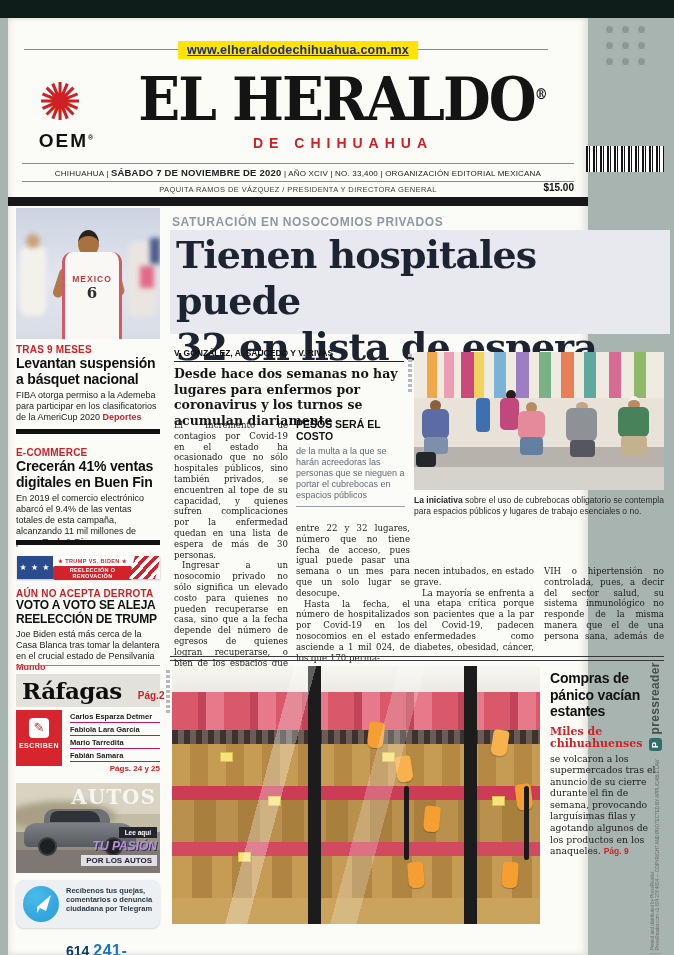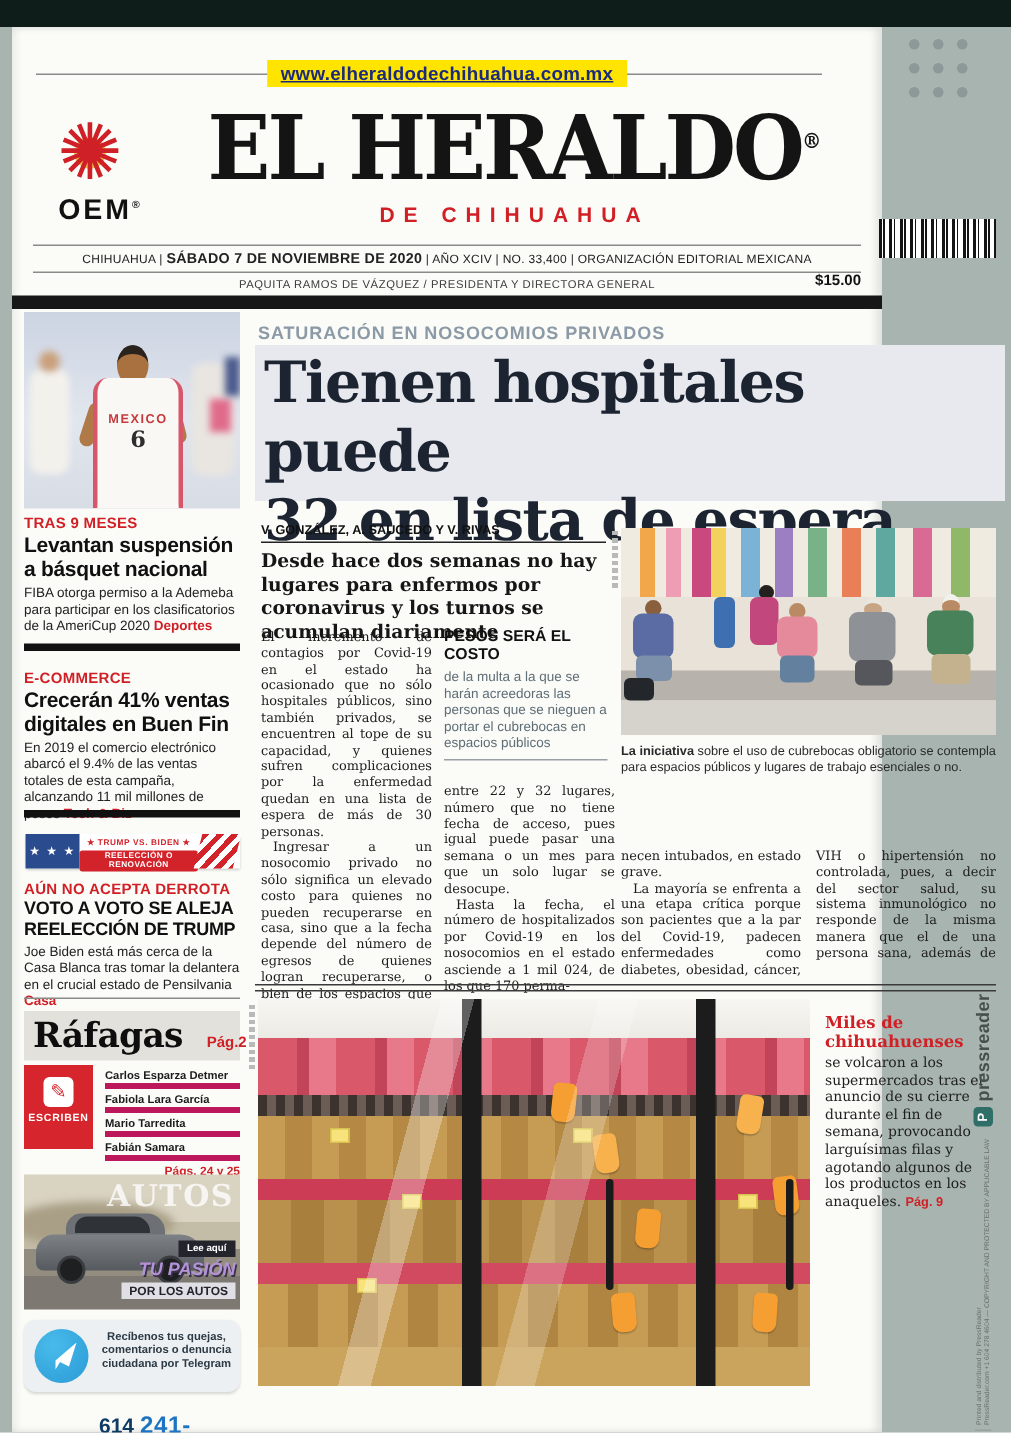--- a/index.html
+++ b/index.html
@@ -59,21 +59,21 @@
   #flag-l2{display:inline-block;background:#d2232a;color:#fff;font-weight:bold;font-size:5.5px;
            padding:1px 3px;border-radius:2px;margin-top:1px;letter-spacing:.3px;}
   #flag-stripes{width:26px;background:repeating-linear-gradient(125deg,#d2232a 0 4px,#fff 4px 8px);
                 transform:skewX(-14deg);margin-right:2px;}
   #rafagas-row{background:#e3e1dc;padding:3px 6px;display:flex;align-items:baseline;justify-content:space-between;}
   #rafagas-title{font-family:"DejaVu Serif",serif;font-weight:bold;font-size:23px;color:#0e0e0e;letter-spacing:-.5px;}
   #escriben-box{width:46px;height:56px;background:#d6252c;text-align:center;}
   #escriben-icon{width:20px;height:20px;background:#fff;border-radius:4px;margin:8px auto 4px;
                  color:#d6252c;font-size:13px;line-height:20px;}
   #escriben-label{color:#fff;font-weight:bold;font-size:7px;letter-spacing:.5px;}
-  .name{font-size:7.5px;font-weight:bold;color:#1c1c1c;border-bottom:4px solid #be185d;padding:2px 0 1px;}
+  .name{font-size:7.5px;font-weight:bold;color:#1c1c1c;border-bottom:1px solid #be185d;padding:2px 0 1px;}
   
   .scene{overflow:hidden;}
   #bb-photo{background:linear-gradient(180deg,#ccd4e2,#e2e6ee 55%,#d7dce5);}
   .blur{filter:blur(2.5px);}
   #jersey-name{color:#c43a3f;font-weight:bold;font-size:8.5px;letter-spacing:1px;text-align:center;}
   #jersey-num{color:#2e2e2e;font-weight:bold;font-size:15px;text-align:center;font-family:"DejaVu Serif",serif;}
   #people-photo{background:#e8e2d8;}
   #people-stripes{background:linear-gradient(90deg,#f0ebe1 0 5%,#f2a74b 5% 9%,#f0ebe1 9% 12%,
     #ef9db5 12% 16%,#f0ebe1 16% 19%,#c9497e 19% 24%,#f2d25c 24% 28%,#f0ebe1 28% 32%,#7ab3d6 32% 37%,
     #f0ebe1 37% 41%,#9b7fc2 41% 46%,#f0ebe1 46% 50%,#79b286 50% 55%,#f0ebe1 55% 59%,#e87f56 59% 64%,
@@ -86,21 +86,21 @@
   .bag{position:absolute;width:16px;height:26px;background:#f59f33;border-radius:4px 4px 6px 6px;
        box-shadow:0 1px 1px rgba(0,0,0,.25);}
   .tag{position:absolute;width:11px;height:8px;background:#f7e27b;border:1px solid #d8c24f;}
   #autos-photo{background:linear-gradient(180deg,#d9d3c2 0 35%,#c3bca6 35% 55%,#938d80 55% 75%,#7d7872 75% 100%);}
   #autos-mark{font-family:"DejaVu Serif",serif;font-weight:bold;font-size:20px;color:rgba(255,255,255,.78);letter-spacing:1px;}
   #autos-badge{background:#23242c;color:#fff;font-size:6.5px;font-weight:bold;padding:2px 6px;}
   #autos-l1{color:#b392d8;font-weight:bold;font-style:italic;font-size:12px;text-shadow:1px 1px 0 #3a3348;}
   #autos-l2{background:rgba(232,232,240,.92);color:#23232b;font-weight:bold;font-size:8px;padding:1px 5px;}
   #telegram{background:#edf0f2;border-radius:8px;box-shadow:0 1px 2px rgba(0,0,0,.15);}
   #tg-circle{width:36px;height:36px;border-radius:50%;background:radial-gradient(circle at 35% 30%,#49bbea,#2a9ad6);}
-  #tg-text{font-size:7.5px;line-height:9px;font-weight:bold;color:#2b3a45;text-align:center;}
+  #tg-text{font-size:7.5px;line-height:9px;font-weight:bold;color:#2b3a45;}
   #tg-prefix{color:#0d3b66;font-weight:bold;font-size:14px;}
   #tg-number{color:#1d74c2;font-weight:bold;font-size:16px;border-bottom:3px solid #1d74c2;letter-spacing:.5px;}
   
   #busicon{width:46px;height:34px;background:#201a18;border-radius:9px;position:relative;}
   #busicon .win{position:absolute;left:7px;top:5px;width:32px;height:11px;background:#fbfbf8;border-radius:3px;}
   #busicon .slot{position:absolute;left:15px;top:20px;width:16px;height:3px;background:#fbfbf8;}
   #busicon .wl,#busicon .wr{position:absolute;bottom:3px;width:7px;height:7px;border-radius:50%;background:#fbfbf8;}
   #busicon .wl{left:7px}#busicon .wr{right:7px}
   
   #bstory-head{font-weight:bold;font-size:14px;line-height:16.5px;color:#101010;letter-spacing:-.2px;}
@@ -189,21 +189,21 @@
   <div class="abs" id="flagbanner" style="left:9px;top:538px;width:143px;">
     <div id="flag-blue">★ ★ ★</div>
     <div id="flag-mid">
       <div id="flag-l1">★ TRUMP VS. BIDEN ★</div>
       <div id="flag-l2">REELECCIÓN O RENOVACIÓN</div>
     </div>
     <div id="flag-stripes"></div>
   </div>
   <div class="abs k" style="left:8px;top:570px;">AÚN NO ACEPTA DERROTA</div>
   <div class="abs h" style="left:8px;top:581px;width:144px;font-size:12px;line-height:13.5px;">VOTO A VOTO SE ALEJA REELECCIÓN DE TRUMP</div>
-  <div class="abs d" style="left:8px;top:611px;width:144px;"><span>Joe Biden está más cerca de la Casa Blanca tras tomar la delantera en el crucial estado de Pensilvania </span><span class="sec">Casa</span></div>
+  <div class="abs d" style="left:8px;top:611px;width:144px;"><span>Joe Biden está más cerca de la Casa Blanca tras tomar la delantera en el crucial estado de Pensilvania </span><span class="sec">Mundo</span></div>
   <div class="abs mastline" style="left:8px;width:144px;top:647px;"></div>
 
   <div class="abs" id="rafagas-row" style="left:8px;top:656px;width:132px;">
     <span id="rafagas-title">Ráfagas</span>
     <span class="pgref" style="font-size:10px;margin-left:16px;">Pág.2</span>
   </div>
   <div class="abs" style="left:8px;top:692px;width:144px;display:flex;">
     <div id="escriben-box">
       <div id="escriben-icon">✎</div>
       <div id="escriben-label">ESCRIBEN</div>
@@ -325,20 +325,21 @@
     <span class="bag" style="left:330px;top:196px;transform:rotate(4deg);"></span>
     <div class="abs" style="left:136px;top:0;width:13px;height:258px;background:#1c1c1c;"></div>
     <div class="abs" style="left:292px;top:0;width:13px;height:258px;background:#1c1c1c;"></div>
     <div class="abs" style="left:232px;top:120px;width:5px;height:74px;background:#1a1a1a;border-radius:3px;"></div>
     <div class="abs" style="left:352px;top:120px;width:5px;height:74px;background:#1a1a1a;border-radius:3px;"></div>
     <div class="abs" id="fr-glare" style="left:0;top:0;width:368px;height:258px;"></div>
   </div>
   <div class="abs credit-strip" style="left:158px;top:652px;height:44px;"></div>
 
   <div class="abs" style="left:542px;top:652px;width:110px;">
+    <div id="bstory-head">Compras de pánico vacían estantes</div>
     <div id="bstory-lead" style="margin-top:6px;">Miles de chihuahuenses</div>
     <div id="bstory-body" style="margin-top:2px;"><span>se volcaron a los supermercados tras el anuncio de su cierre durante el fin de semana, provocando larguísimas filas y agotando algunos de los productos en los anaqueles. </span><span class="pgref" style="font-family:'Liberation Sans',sans-serif;font-size:8.5px;">Pág. 9</span></div>
   </div>
 
   <div class="abs" style="left:640px;top:936px;width:300px;" id="pressreader">
     <div id="pr-fineprint">
       <div>Printed and distributed by PressReader</div>
       <div>PressReader.com  +1 604 278 4604 — COPYRIGHT AND PROTECTED BY APPLICABLE LAW</div>
     </div>
     <div id="pr-logo">

